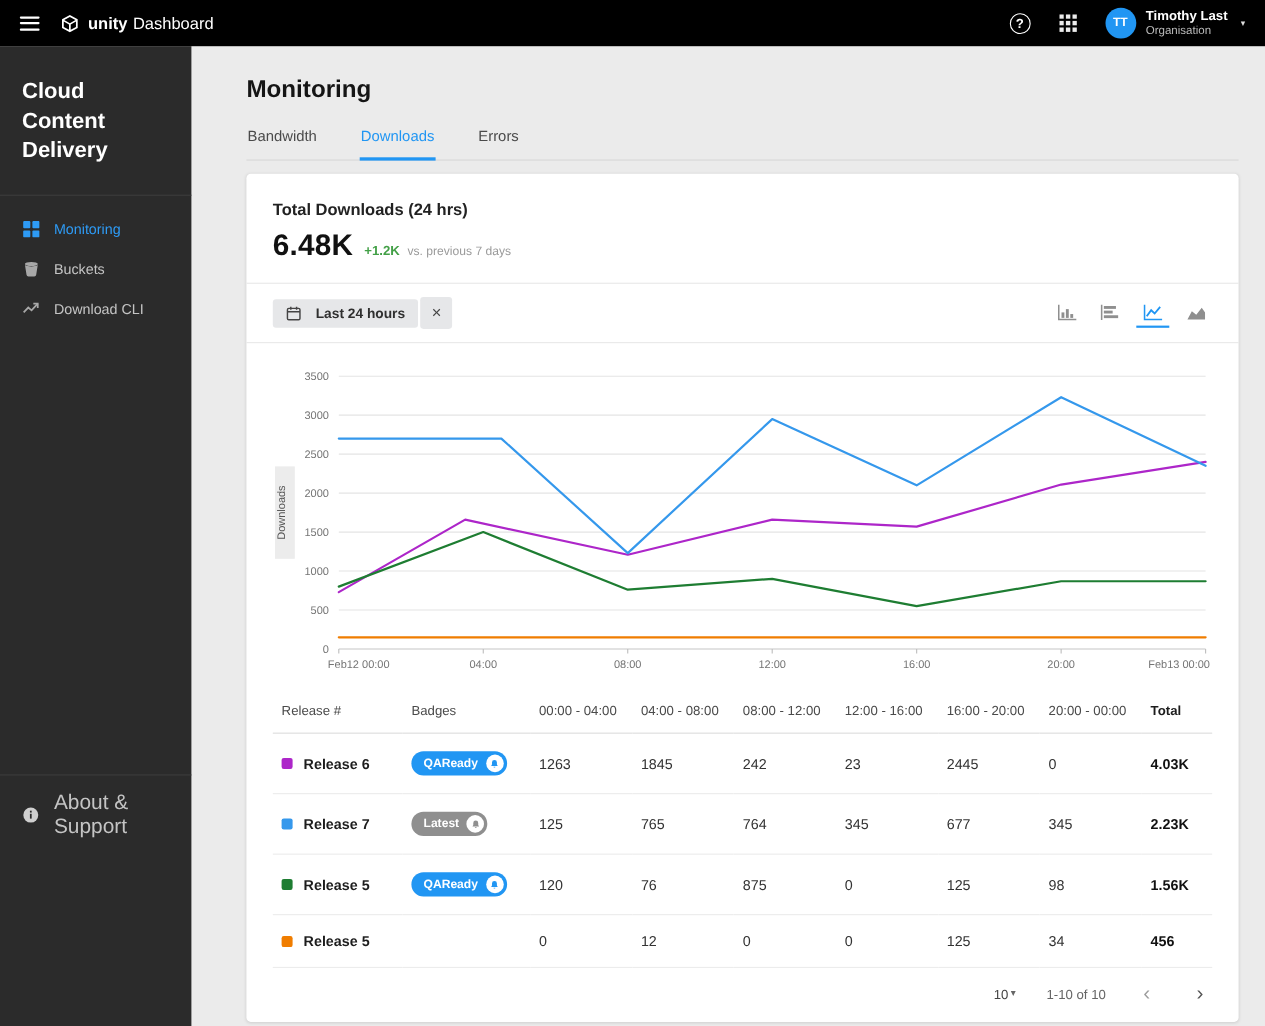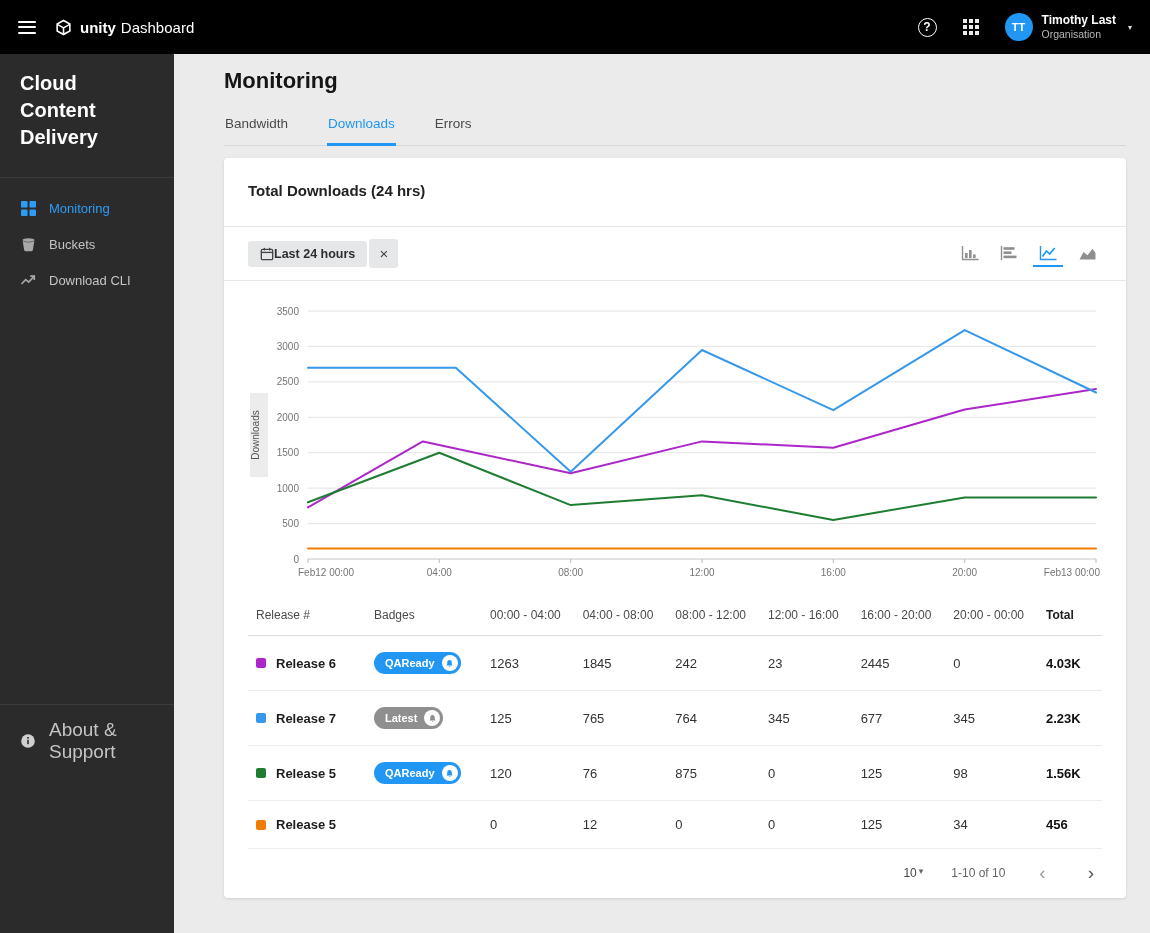--- a/index.html
+++ b/index.html
@@ -1,20 +1,20 @@
 <!DOCTYPE html>
 <html><head>
 <meta charset="utf-8">
 <style>
   *{margin:0;padding:0;box-sizing:border-box}
   html,body{width:1150px;height:933px}
   body{font-family:"Liberation Sans",sans-serif;background:#ebebeb;position:relative;overflow:hidden}
 
   
-  .topbar{position:absolute;top:0;left:0;right:0;height:54px;background:#000;color:#fff;display:flex;align-items:center;padding:0 18px;z-index:5}
+  .topbar{position:absolute;top:0;left:0;right:0;height:42px;background:#000;color:#fff;display:flex;align-items:center;padding:0 18px;z-index:5}
   .hamburger{width:18px;display:flex;flex-direction:column;gap:3.5px;margin-right:18px;cursor:pointer}
   .hamburger span{height:2px;background:#fff;border-radius:1px}
   .brand{display:flex;align-items:center;gap:7px;font-size:15px;cursor:pointer}
   .brand-bold{font-weight:700}
   .brand-reg{font-weight:400;margin-left:-2px}
   .top-right{margin-left:auto;display:flex;align-items:center;gap:26px}
   .help{width:19px;height:19px;border:1.5px solid #fff;border-radius:50%;font-size:12px;font-weight:700;display:flex;align-items:center;justify-content:center;cursor:pointer}
   .apps{display:flex;cursor:pointer}
   .user{display:flex;align-items:center;gap:9px;cursor:pointer}
   .avatar{width:28px;height:28px;border-radius:50%;background:#2196f3;color:#fff;font-size:11px;font-weight:700;display:flex;align-items:center;justify-content:center}
@@ -43,21 +43,21 @@
   .card{margin-top:12px;background:#fff;border-radius:4px;box-shadow:0 1px 3px rgba(0,0,0,.12)}
 
   .summary{padding:24px 24px 18px}
   .summary-title{font-size:15px;font-weight:700;color:#222;margin-bottom:9px}
   .summary-row{display:flex;align-items:baseline}
   .summary-value{font-size:27px;font-weight:700;color:#111;letter-spacing:.2px}
   .summary-delta{font-size:12px;font-weight:700;margin-left:10px}
   .summary-note{font-size:11px;color:#9a9a9a;margin-left:7px}
 
   .filterbar{display:flex;align-items:center;border-top:1px solid #e8e8e8;padding:12px 24px}
-  .chip{display:inline-flex;align-items:center;gap:0;background:#e6e7e9;border-radius:3px;padding:6px 12px;font-size:12.5px;font-weight:700;color:#2f2f2f;cursor:pointer}
+  .chip{display:inline-flex;align-items:center;gap:13px;background:#e6e7e9;border-radius:3px;padding:6px 12px;font-size:12.5px;font-weight:700;color:#2f2f2f;cursor:pointer}
   .chip .cal{display:flex;color:#444}
   .chip-close{margin-left:2px;background:#e6e7e9;border-radius:3px;width:29px;height:29px;display:flex;align-items:center;justify-content:center;font-size:15px;color:#444;cursor:pointer}
   .chart-type-group{margin-left:auto;display:flex;gap:9px}
   .ct-btn{width:30px;height:26px;display:flex;align-items:center;justify-content:center;color:#8f8f8f;border-bottom:2px solid transparent;cursor:pointer}
   .ct-btn.active{color:#2196f3;border-bottom-color:#2196f3}
 
   .chart-area{border-top:1px solid #e8e8e8;padding:16px 20px 4px}
   .chart-area svg{display:block}
   .chart-area text{font-family:"Liberation Sans",sans-serif}
 
@@ -176,20 +176,25 @@
   <h1 class="page-title">Monitoring</h1>
   <div class="tabs">
       <div class="tab">Bandwidth</div>
       <div class="tab active">Downloads</div>
       <div class="tab">Errors</div>
     </div>
 
   <section class="card">
     <div class="summary">
       <div class="summary-title">Total Downloads (24 hrs)</div>
+      <div class="summary-row">
+        <span class="summary-value">6.48K</span>
+        <span class="summary-delta" style="color: rgb(67, 160, 71);">+1.2K</span>
+        <span class="summary-note">vs. previous 7 days</span>
+      </div>
     </div>
 
     <div class="filterbar">
       <div class="chip">
         <span class="cal">
           <svg width="14" height="14" viewBox="0 0 16 16">
               <rect x="1.5" y="2.7" width="13" height="11.8" rx="1.4" fill="none" stroke="currentColor" stroke-width="1.5"></rect>
               <line x1="1.5" y1="6.2" x2="14.5" y2="6.2" stroke="currentColor" stroke-width="1.5"></line>
               <line x1="5" y1="1" x2="5" y2="4" stroke="currentColor" stroke-width="1.5"></line>
               <line x1="11" y1="1" x2="11" y2="4" stroke="currentColor" stroke-width="1.5"></line>

